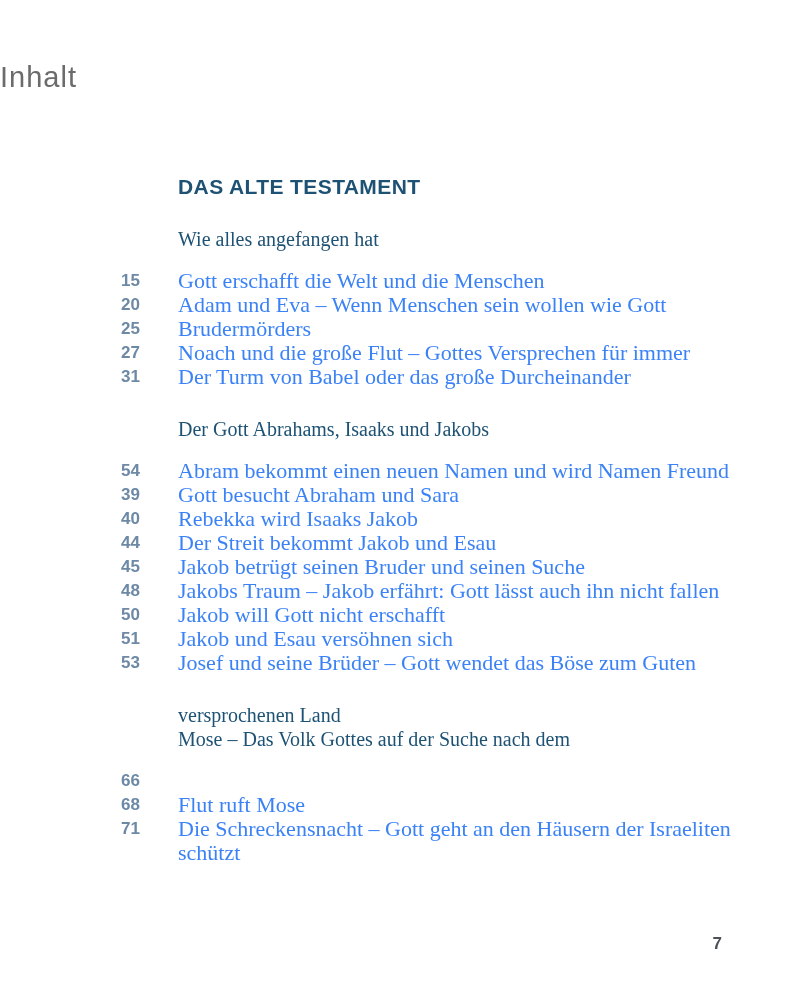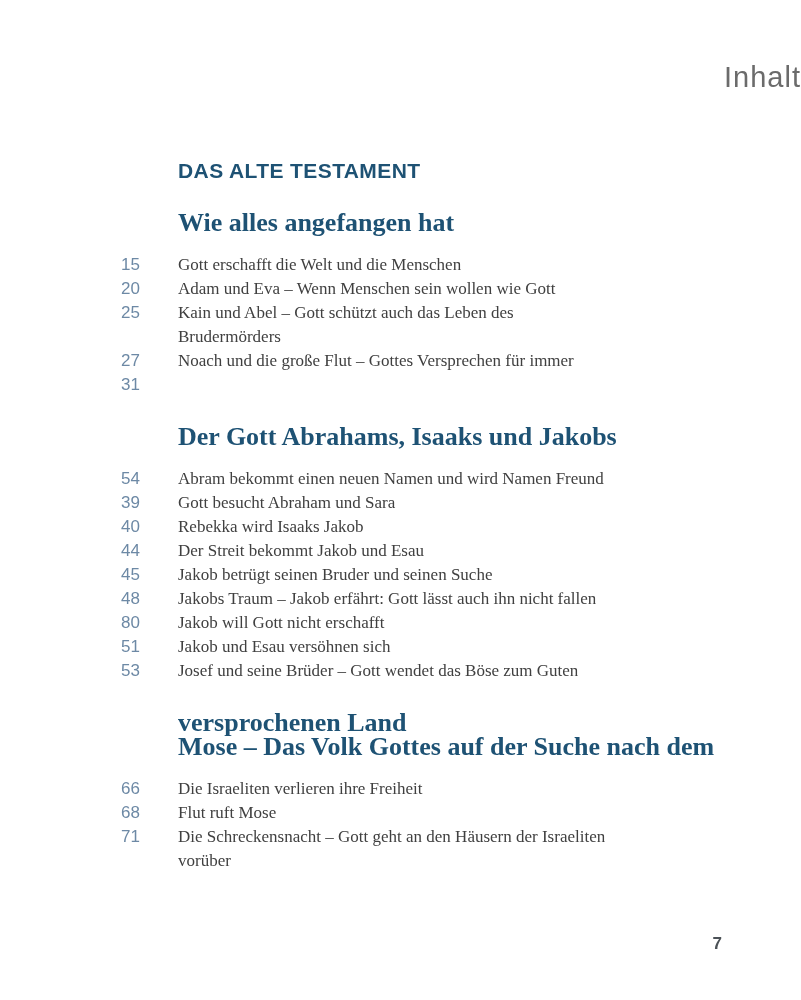--- a/index.html
+++ b/index.html
@@ -7,71 +7,71 @@
   .page {
     position: relative;
     width: 801px;
     height: 1000px;
     background: #ffffff;
     overflow: hidden;
     font-family: "Liberation Serif", serif;
   }
   .book-title {
     margin-top: 60px;
-    text-align: right;
+    text-align: left;
     font-family: "Liberation Sans", sans-serif;
     font-size: 29px;
     font-weight: 400;
     letter-spacing: 1px;
     color: #6b6b6b;
     line-height: 34px;
   }
   .content {
     margin-left: 121px;
-    margin-top: 64px;
+    margin-top: 80px;
     width: 580px;
   }
   .part-title {
     margin-left: 57px;
     font-family: "Liberation Sans", sans-serif;
     font-size: 21px;
     font-weight: 700;
     letter-spacing: 0.4px;
     color: #1e5274;
     line-height: 25px;
     white-space: nowrap;
   }
   .section { margin-top: 28px; }
   .section:first-of-type { margin-top: 27px; }
   .section-heading {
     margin-left: 57px;
     margin-bottom: 18px;
     font-family: "Liberation Serif", serif;
-    font-size: 26px;
-    font-weight: 700;
+    font-size: 20px;
+    font-weight: 400;
     color: #1e5274;
     line-height: 24px;
   }
   .section-heading div { white-space: nowrap; }
   .entry {
     display: flex;
     align-items: flex-start;
   }
   .entry .num {
     width: 57px;
     flex: 0 0 57px;
     font-family: "Liberation Sans", sans-serif;
     font-size: 17px;
-    font-weight: 400;
+    font-weight: 700;
     color: #6d89a5;
     line-height: 24px;
   }
   .entry .text {
-    font-size: 17px;
-    color: #404040;
+    font-size: 22px;
+    color: #3b82f6;
     line-height: 24px;
   }
   .entry .text div { white-space: nowrap; }
   .folio {
     position: absolute;
     top: 934px;
     right: 79px;
     font-family: "Liberation Sans", sans-serif;
     font-size: 17px;
     font-weight: 700;
@@ -102,32 +102,34 @@
       </div>
       <div class="entry">
         <span class="num">20</span>
         <span class="text">
           <div>Adam und Eva – Wenn Menschen sein wollen wie Gott</div>
         </span>
       </div>
       <div class="entry">
         <span class="num">25</span>
         <span class="text">
-          <div>Kain und Abel – Gott schützt auch das Leben des</div>
           <div>Brudermörders</div>
         </span>
       </div>
       <div class="entry">
         <span class="num">27</span>
         <span class="text">
           <div>Noach und die große Flut – Gottes Versprechen für immer</div>
         </span>
       </div>
       <div class="entry">
         <span class="num">31</span>
+        <span class="text">
+          <div>Der Turm von Babel oder das große Durcheinander</div>
+        </span>
       </div>
     </div>
 
     <div class="section">
       <div class="section-heading">
         <div>Der Gott Abrahams, Isaaks und Jakobs</div>
       </div>
       <div class="entry">
         <span class="num">54</span>
         <span class="text">
@@ -158,21 +160,21 @@
           <div>Jakob betrügt seinen Bruder und seinen Suche</div>
         </span>
       </div>
       <div class="entry">
         <span class="num">48</span>
         <span class="text">
           <div>Jakobs Traum – Jakob erfährt: Gott lässt auch ihn nicht fallen</div>
         </span>
       </div>
       <div class="entry">
-        <span class="num">80</span>
+        <span class="num">50</span>
         <span class="text">
           <div>Jakob will Gott nicht erschafft</div>
         </span>
       </div>
       <div class="entry">
         <span class="num">51</span>
         <span class="text">
           <div>Jakob und Esau versöhnen sich</div>
         </span>
       </div>
@@ -184,35 +186,32 @@
       </div>
     </div>
 
     <div class="section">
       <div class="section-heading">
         <div>versprochenen Land</div>
         <div>Mose – Das Volk Gottes auf der Suche nach dem</div>
       </div>
       <div class="entry">
         <span class="num">66</span>
-        <span class="text">
-          <div>Die Israeliten verlieren ihre Freiheit</div>
-        </span>
       </div>
       <div class="entry">
         <span class="num">68</span>
         <span class="text">
           <div>Flut ruft Mose</div>
         </span>
       </div>
       <div class="entry">
         <span class="num">71</span>
         <span class="text">
           <div>Die Schreckensnacht – Gott geht an den Häusern der Israeliten</div>
-          <div>vorüber</div>
+          <div>schützt</div>
         </span>
       </div>
     </div>
 
   </div>
 
   <div class="folio">7</div>
 
 </div>
 

